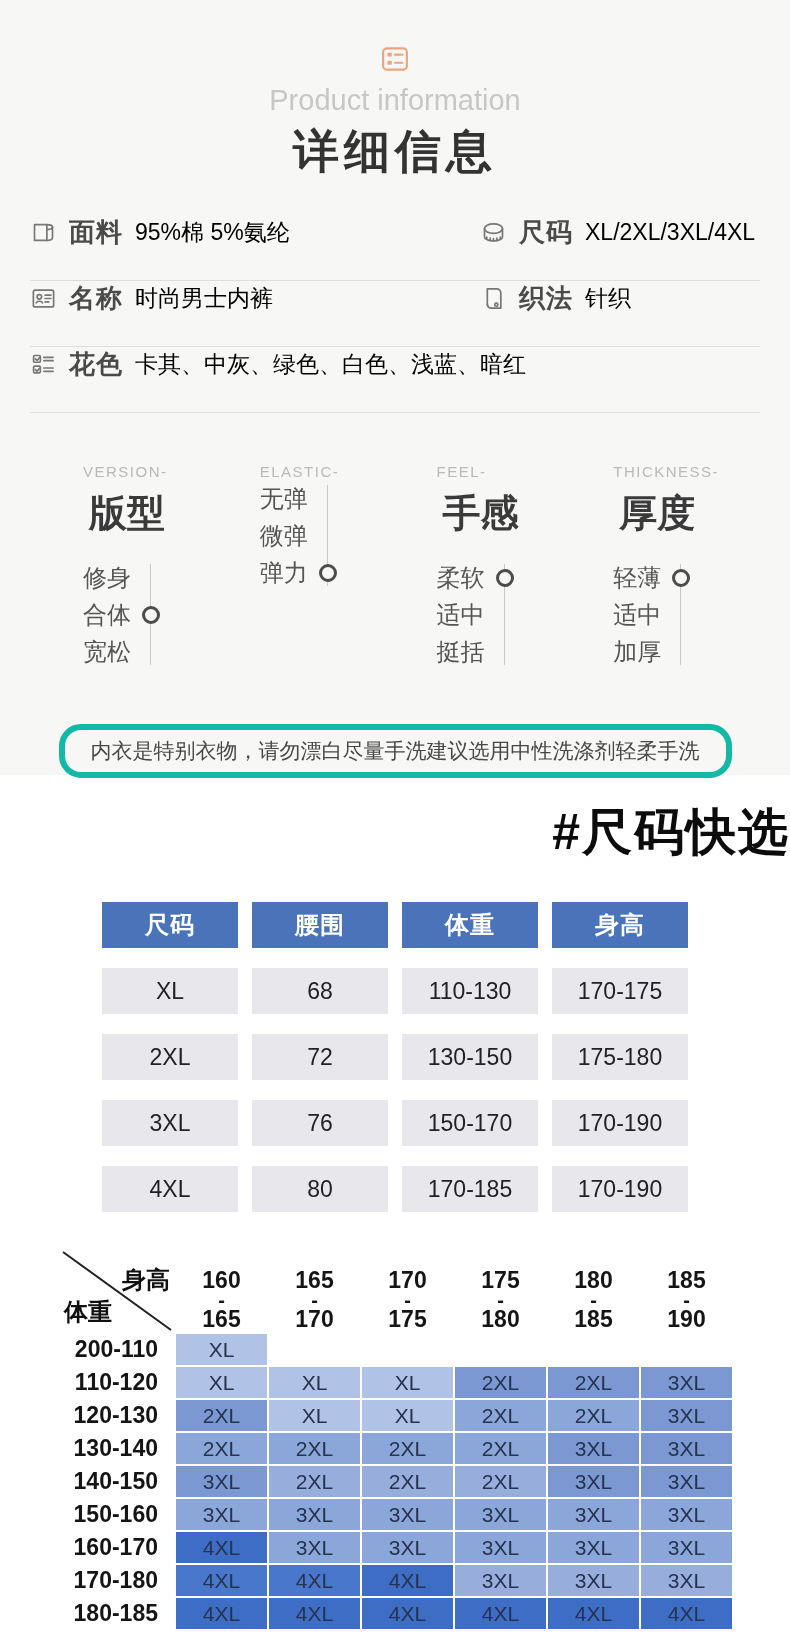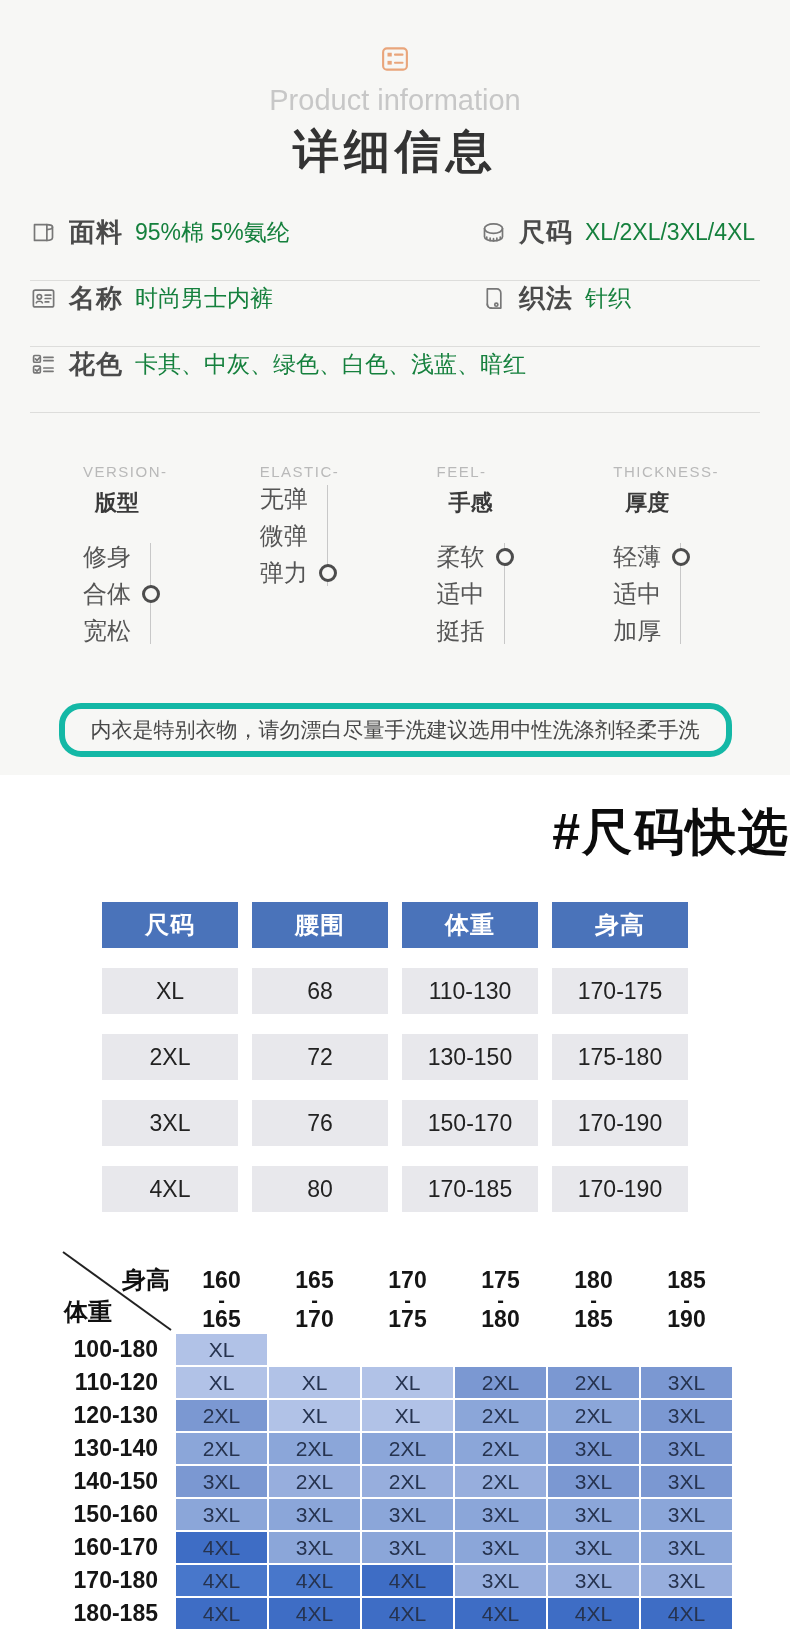--- a/index.html
+++ b/index.html
@@ -14,26 +14,26 @@
   .subtitle{text-align:center;font-size:29px;color:#c7c7c7;margin-top:10px}
   .title{text-align:center;font-size:46px;font-weight:bold;color:#333;letter-spacing:5px;margin-top:4px}
 
   .specs{margin:32px 30px 0}
   .spec-row{display:flex;align-items:flex-start;height:65px;border-bottom:1px solid #dddddb}
   .spec-item{display:flex;align-items:center}
   .spec-item.w{width:450px}
   .spec-icon{display:flex;margin-right:12px}
   .spec-icon svg{width:27px;height:27px}
   .spec-label{font-size:26px;font-weight:bold;color:#4a4a4a;letter-spacing:1px}
-  .spec-value{font-size:23px;color:#15803d;margin-left:12px}
+  .spec-value{font-size:23px;color:#000000;margin-left:12px}
 
   .attrs{display:flex;margin:50px 0 0 83px}
   .attr-col{width:187px}
   .attr-en{font-size:15px;color:#b9b9b9;letter-spacing:1.5px}
-  .attr-cn{font-size:22px;font-weight:bold;color:#3a3a3a;margin:8px 12px 20px}
+  .attr-cn{font-size:38px;font-weight:bold;color:#3a3a3a;margin:8px 6px 20px}
   .attr-options{position:relative;width:120px}
   .attr-line{position:absolute;left:67px;top:5px;height:101px;width:1px;background:#c8c8c8}
   .attr-opt{height:37px;display:flex;align-items:center;font-size:24px;color:#555}
   .attr-marker{position:absolute;left:59px;width:12px;height:12px;border:3px solid #4c4c4c;
                border-radius:50%;background:#f7f7f5}
   .notice-wrap{display:flex;justify-content:center;margin-top:54px}
   .notice{border:6px solid #14b8a6;border-radius:22px;padding:7px 26px;font-size:21px;color:#474747}
 
   
   .size-title{text-align:right;font-size:50px;font-weight:bold;color:#0c0c0c;
@@ -245,21 +245,21 @@
         <div class="mx-colhead">
           <span>180</span>
           <span class="dash">-</span>
           <span>185</span>
         </div>
         <div class="mx-colhead">
           <span>185</span>
           <span class="dash">-</span>
           <span>190</span>
         </div>
-        <div class="mx-rowhead">100-180</div>
+        <div class="mx-rowhead">200-110</div>
         <div class="mx-cell" style="background: rgb(177, 194, 231);">XL</div>
         <div class="mx-cell empty"></div>
         <div class="mx-cell empty"></div>
         <div class="mx-cell empty"></div>
         <div class="mx-cell empty"></div>
         <div class="mx-cell empty"></div>
         <div class="mx-rowhead">110-120</div>
         <div class="mx-cell" style="background: rgb(177, 194, 231);">XL</div>
         <div class="mx-cell" style="background: rgb(177, 194, 231);">XL</div>
         <div class="mx-cell" style="background: rgb(177, 194, 231);">XL</div>

